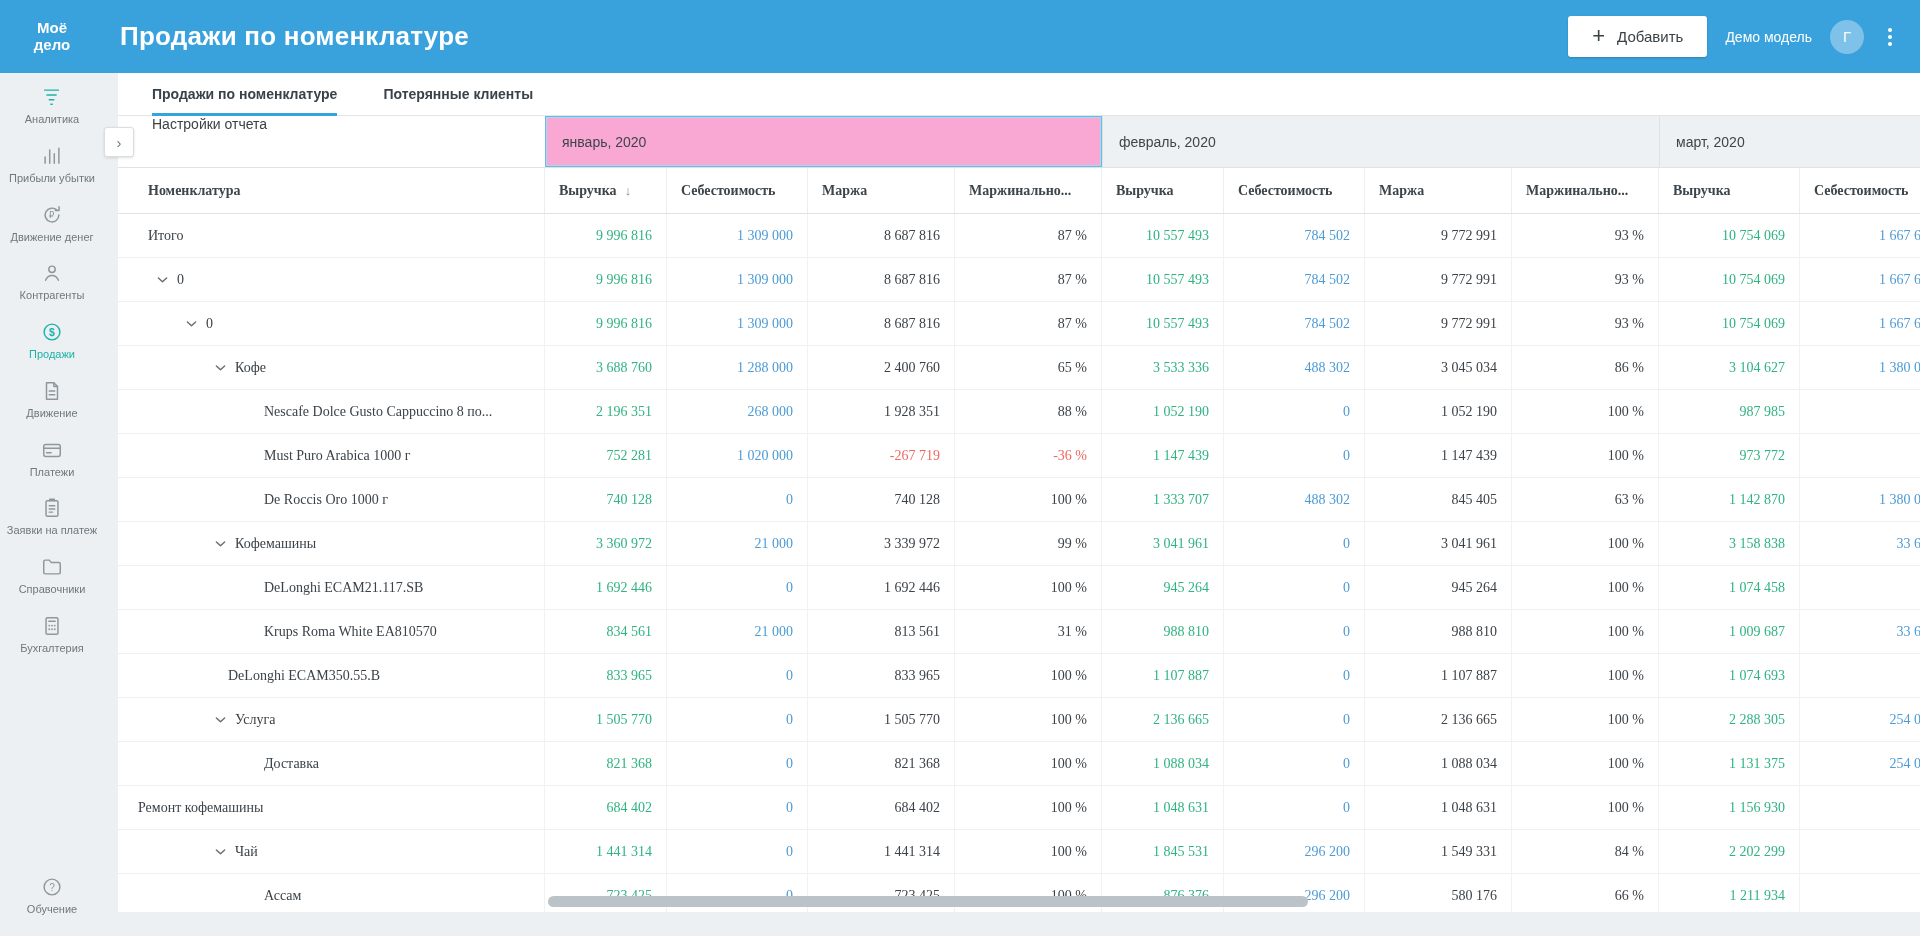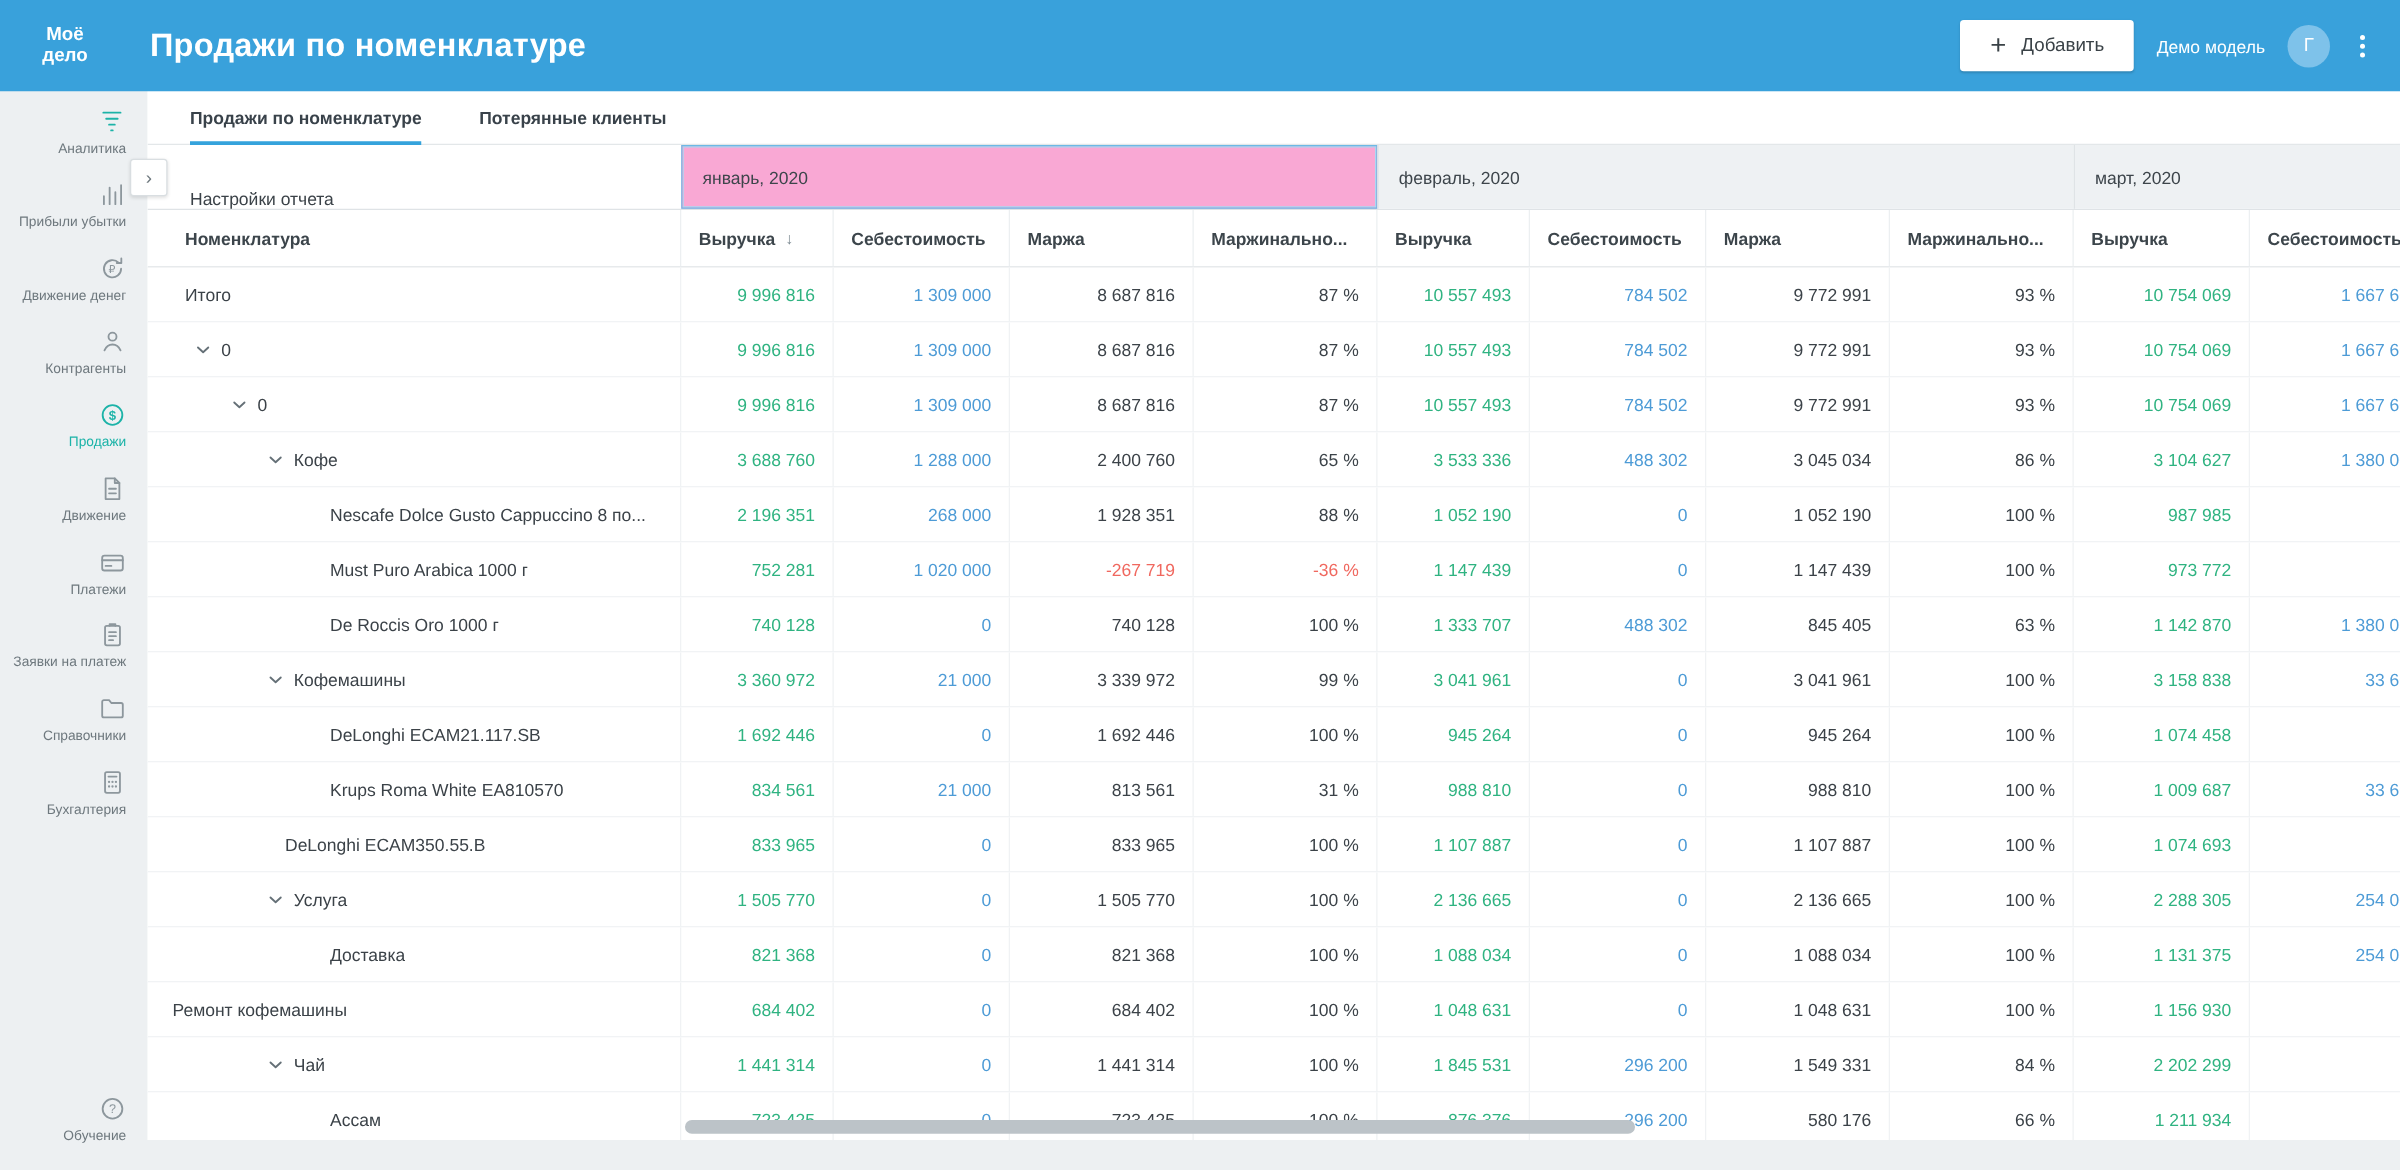--- a/index.html
+++ b/index.html
@@ -13,42 +13,42 @@
   .hdr-right{margin-left:auto;display:flex;align-items:center;gap:18px;padding-right:22px;}
   .add-btn{display:flex;align-items:center;gap:12px;background:#fff;border:none;border-radius:3px;height:41px;padding:0 24px;font-size:15px;color:#3a4247;font-family:inherit;cursor:pointer;box-shadow:0 1px 2px rgba(0,0,0,.18);}
   .add-btn .plus{font-size:22px;font-weight:300;line-height:1;position:relative;top:-1px;}
   .user-name{font-size:14px;}
   .avatar{width:34px;height:34px;border-radius:50%;background:#7ec2ea;display:flex;align-items:center;justify-content:center;font-size:15px;cursor:pointer;}
   .kebab{display:flex;flex-direction:column;gap:3px;padding:4px 6px;cursor:pointer;}
   .kebab i{width:4px;height:4px;border-radius:50%;background:#fff;}
 
   
   .sidebar{position:absolute;top:73px;left:0;bottom:0;width:104px;display:flex;flex-direction:column;padding:4px 0 10px;}
-  .side-item{display:flex;flex-direction:column;align-items:flex-end;gap:5px;padding:9px 3px;cursor:pointer;color:#6e787e;}
+  .side-item{display:flex;flex-direction:column;align-items:center;gap:5px;padding:9px 3px;cursor:pointer;color:#6e787e;}
   .side-item.bottom{margin-top:auto;}
   .side-label{font-size:11px;text-align:center;line-height:1.25;}
   .side-icon{width:22px;height:22px;color:#8d979d;}
   .side-icon svg{width:22px;height:22px;display:block;stroke:currentColor;fill:none;stroke-width:1.6;stroke-linecap:round;stroke-linejoin:round;}
   .side-icon.accent{color:var(--teal,#1cb3a8);}
   .side-item.active .side-label{color:var(--teal,#1cb3a8);}
 
   
   .card{position:absolute;top:73px;left:118px;right:0;bottom:24px;background:#fff;overflow:hidden;}
   .tabs{height:43px;display:flex;align-items:stretch;padding-left:34px;gap:46px;border-bottom:1px solid #e3e7e9;background:#fff;}
   .tab{display:flex;align-items:center;font-size:14px;font-weight:700;color:#39424a;cursor:pointer;position:relative;white-space:nowrap;}
   .tab.active::after{content:"";position:absolute;left:0;right:0;bottom:-1px;height:3px;background:var(--tab-blue,#35a3dc);}
 
   
   .months-row{height:52px;display:grid;grid-template-columns:427px 557px 557px 291px;border-bottom:1px solid #dfe3e6;background:#fff;}
-  .settings-cell{display:flex;align-items:flex-end;padding-left:34px;font-size:14px;color:#3b4248;cursor:pointer;}
+  .settings-cell{display:flex;align-items:flex-start;padding-left:34px;font-size:14px;color:#3b4248;cursor:pointer;}
   .month-cell{display:flex;align-items:center;padding-left:16px;font-size:14px;color:#3d454b;background:#eef1f3;border-left:1px solid #dfe3e6;cursor:pointer;white-space:nowrap;}
   .month-cell.selected{background:#f9a8d4;border:1px solid #6cb9e5;box-shadow:inset 0 0 0 1px #a8d8f2;}
 
   
-  .grid-row{display:grid;grid-template-columns:427px 122px 141px 147px 147px 122px 141px 147px 147px 141px 150px;}
+  .grid-row{display:grid;grid-template-columns:427px 122px 141px 147px 147px 122px 141px 147px 147px 141px 150px;font-family:Liberation Serif, serif;}
   .header-row{height:46px;border-bottom:1px solid #dfe3e6;background:#fff;}
   .th{display:flex;align-items:center;padding:0 14px;font-size:14px;font-weight:700;color:#3c454b;border-right:1px solid #eceff1;cursor:pointer;white-space:nowrap;overflow:hidden;}
   .th-name{padding-left:30px;}
   .sort-arrow{margin-left:8px;color:#7d8a92;font-size:13px;font-weight:400;}
 
   .tbody{height:698px;overflow:hidden;}
   .tr{height:44px;border-bottom:1px solid #edf0f2;background:#fff;}
   .td{display:flex;align-items:center;font-size:14px;border-right:1px solid #f0f2f4;overflow:hidden;}
   .td-name{color:#3b4248;white-space:nowrap;}
   .td-num{justify-content:flex-end;padding:0 14px;white-space:nowrap;}

